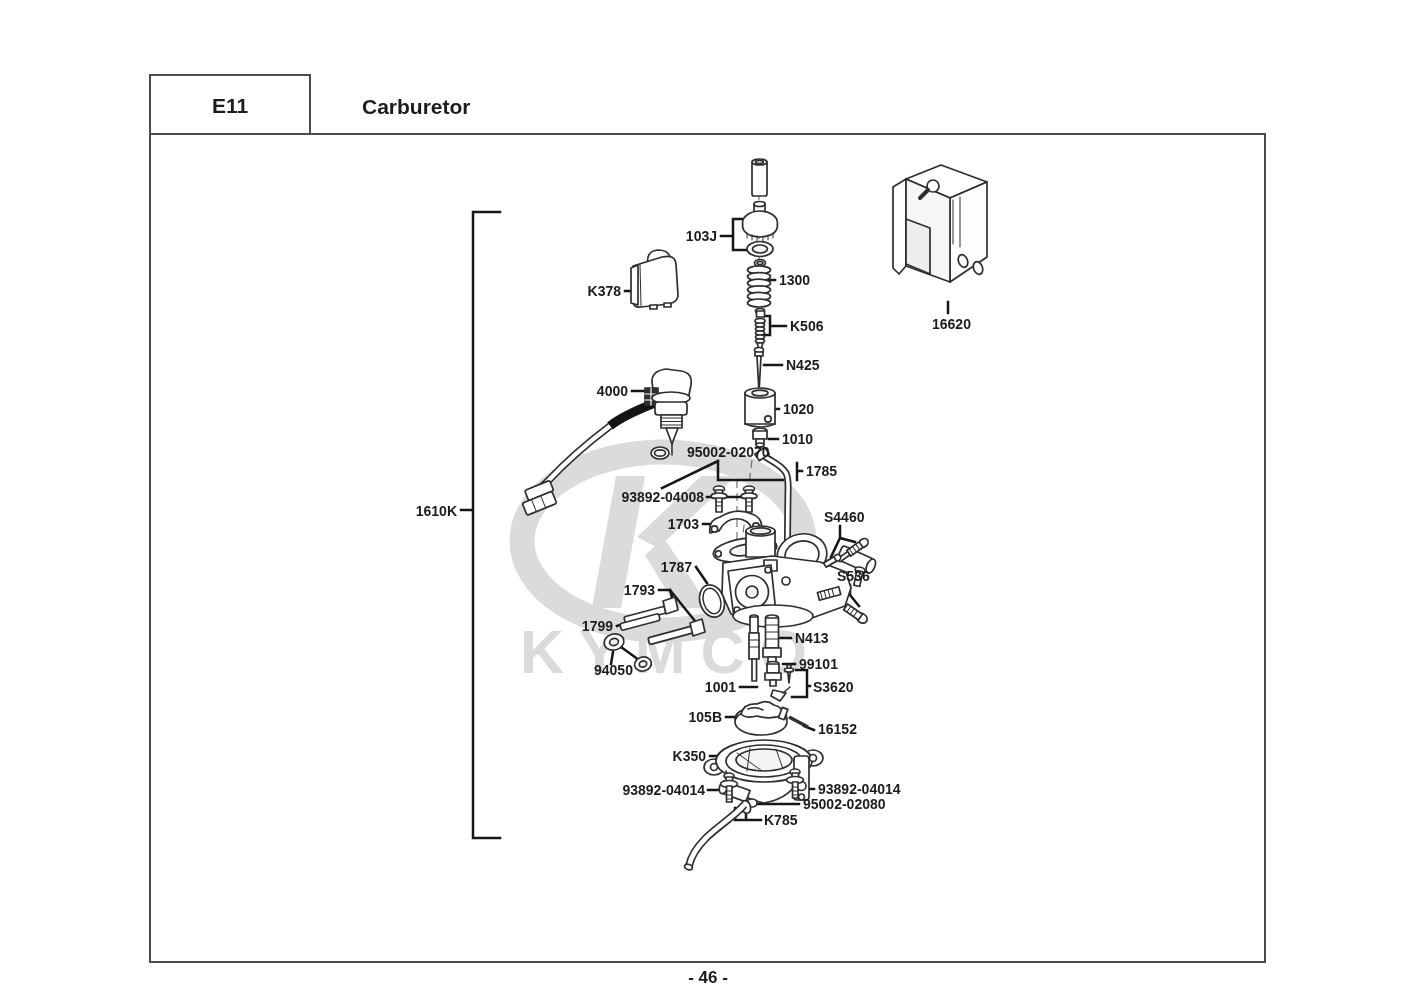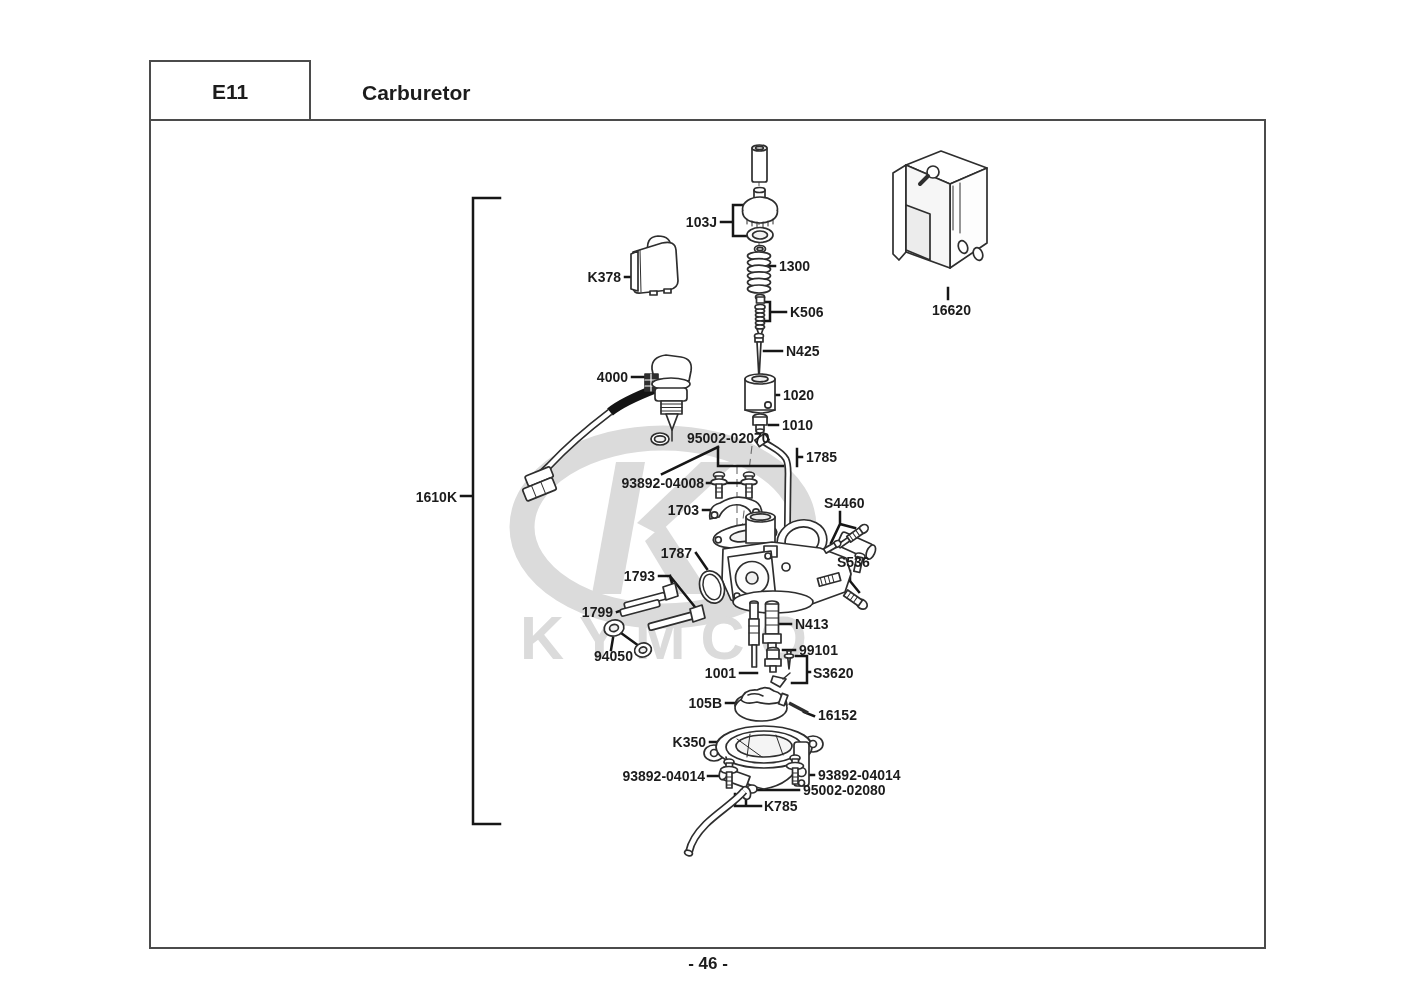--- a/index.html
+++ b/index.html
@@ -1,17 +1,17 @@
 <!DOCTYPE html>
 <html><head>
 <meta charset="utf-8">
 <style>
   html,body { margin:0; padding:0; background:#ffffff; }
   .page { position:relative; width:1415px; height:976px; background:#fff; overflow:hidden;
-          font-family:"Liberation Sans", sans-serif; }
+          font-family:"Liberation Sans", sans-serif;margin-top:14px; }
   svg text { font-family:"Liberation Sans", sans-serif; }
   .lbl   { font-size:14px; font-weight:bold; fill:#1c1c1c; }
   .end   { text-anchor:end; }
   .mid   { text-anchor:middle; }
   .hdr   { font-size:21px; font-weight:bold; fill:#1c1c1c; }
   .pg    { font-size:17px; font-weight:bold; fill:#1c1c1c; }
   .wmtxt { font-size:61px; font-weight:bold; fill:#dbdbdb; letter-spacing:15px; }
   .frame  { fill:none; stroke:#4b4b4b; stroke-width:2; }
   .leader { stroke:#161616; stroke-width:2.5; fill:none; stroke-linecap:square; }
   .part   { stroke:#2e2e2e; stroke-width:1.7; fill:#ffffff; stroke-linejoin:round; stroke-linecap:round; }

